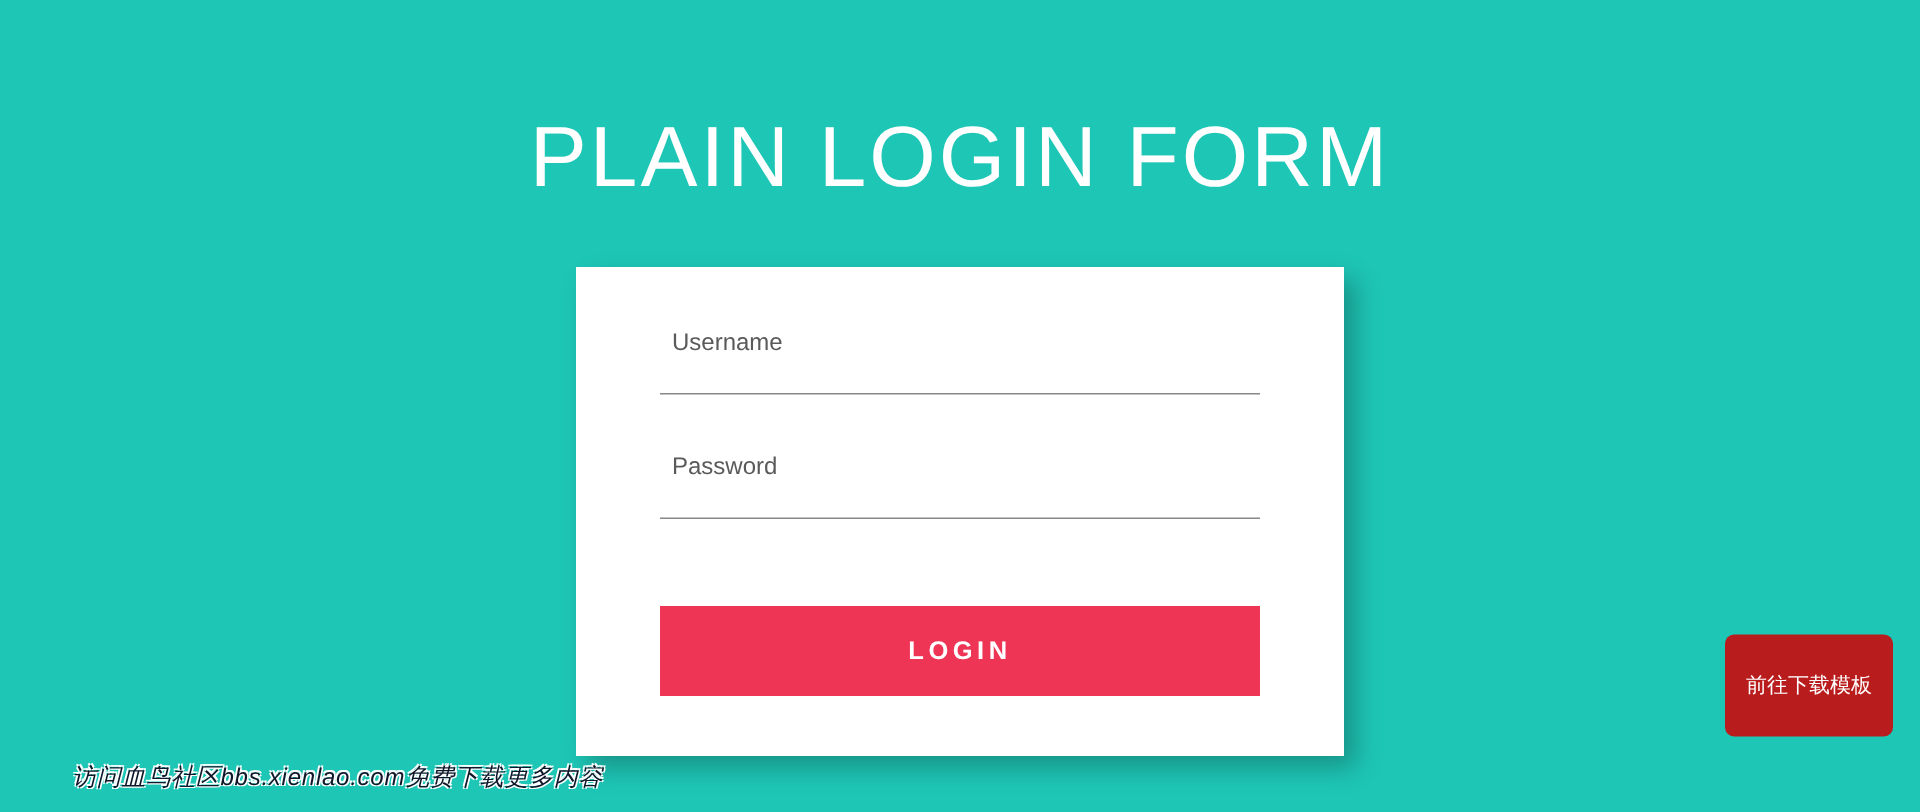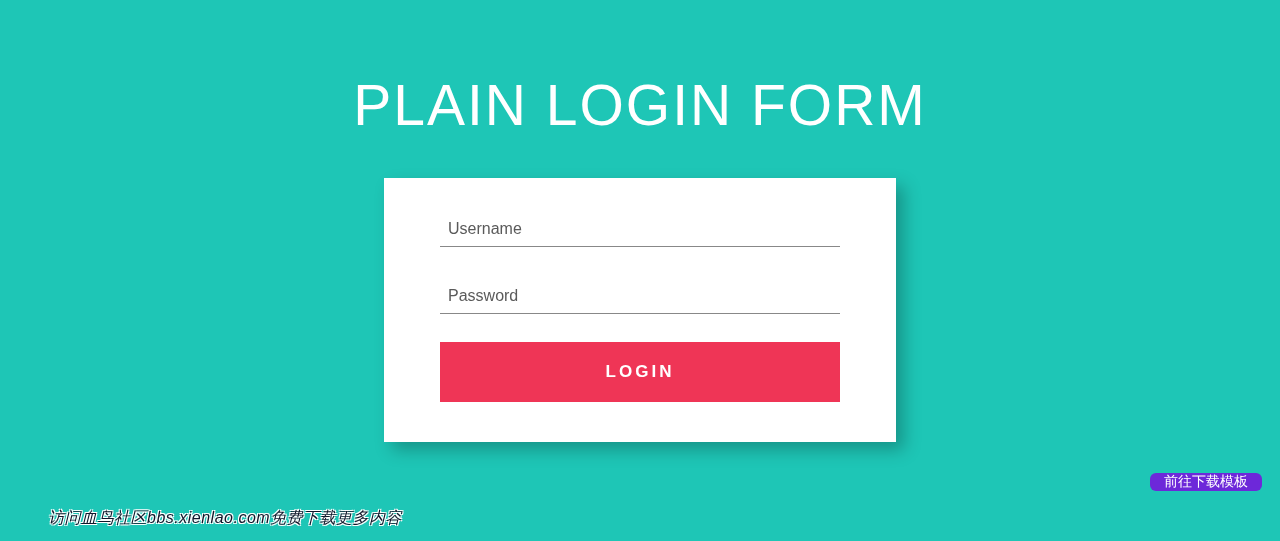--- a/index.html
+++ b/index.html
@@ -46,21 +46,21 @@
     }
 
     .card-body {
       padding: 30px 56px 40px 56px;
     }
 
     .input-field {
       width: 100%;
       border: none;
       border-bottom: 1px solid #888;
-      padding: 12px 8px 8px 8px;
+      padding: 12px 8px 24px 8px;
       font-size: 16px;
       color: #555;
       outline: none;
       margin-bottom: 28px;
       background: transparent;
     }
 
     .input-field::placeholder {
       color: #5a5a5a;
     }
@@ -69,31 +69,32 @@
       display: block;
       width: 100%;
       background: #ef3556;
       color: #ffffff;
       border: none;
       padding: 20px 0;
       font-size: 17px;
       font-weight: 700;
       letter-spacing: 3px;
       cursor: pointer;
+      margin-top: 30px;
     }
 
     .download-button {
       position: absolute;
       right: 18px;
       bottom: 50px;
-      background: #6d28d9;
+      background: #b91c1c;
       color: #ffffff;
       border: none;
       border-radius: 6px;
-      padding: 0 14px;
+      padding: 25px 14px;
       font-size: 14px;
       cursor: pointer;
     }
 
     .watermark {
       position: absolute;
       left: 48px;
       bottom: 12px;
       font-size: 16px;
       font-weight: 400;

